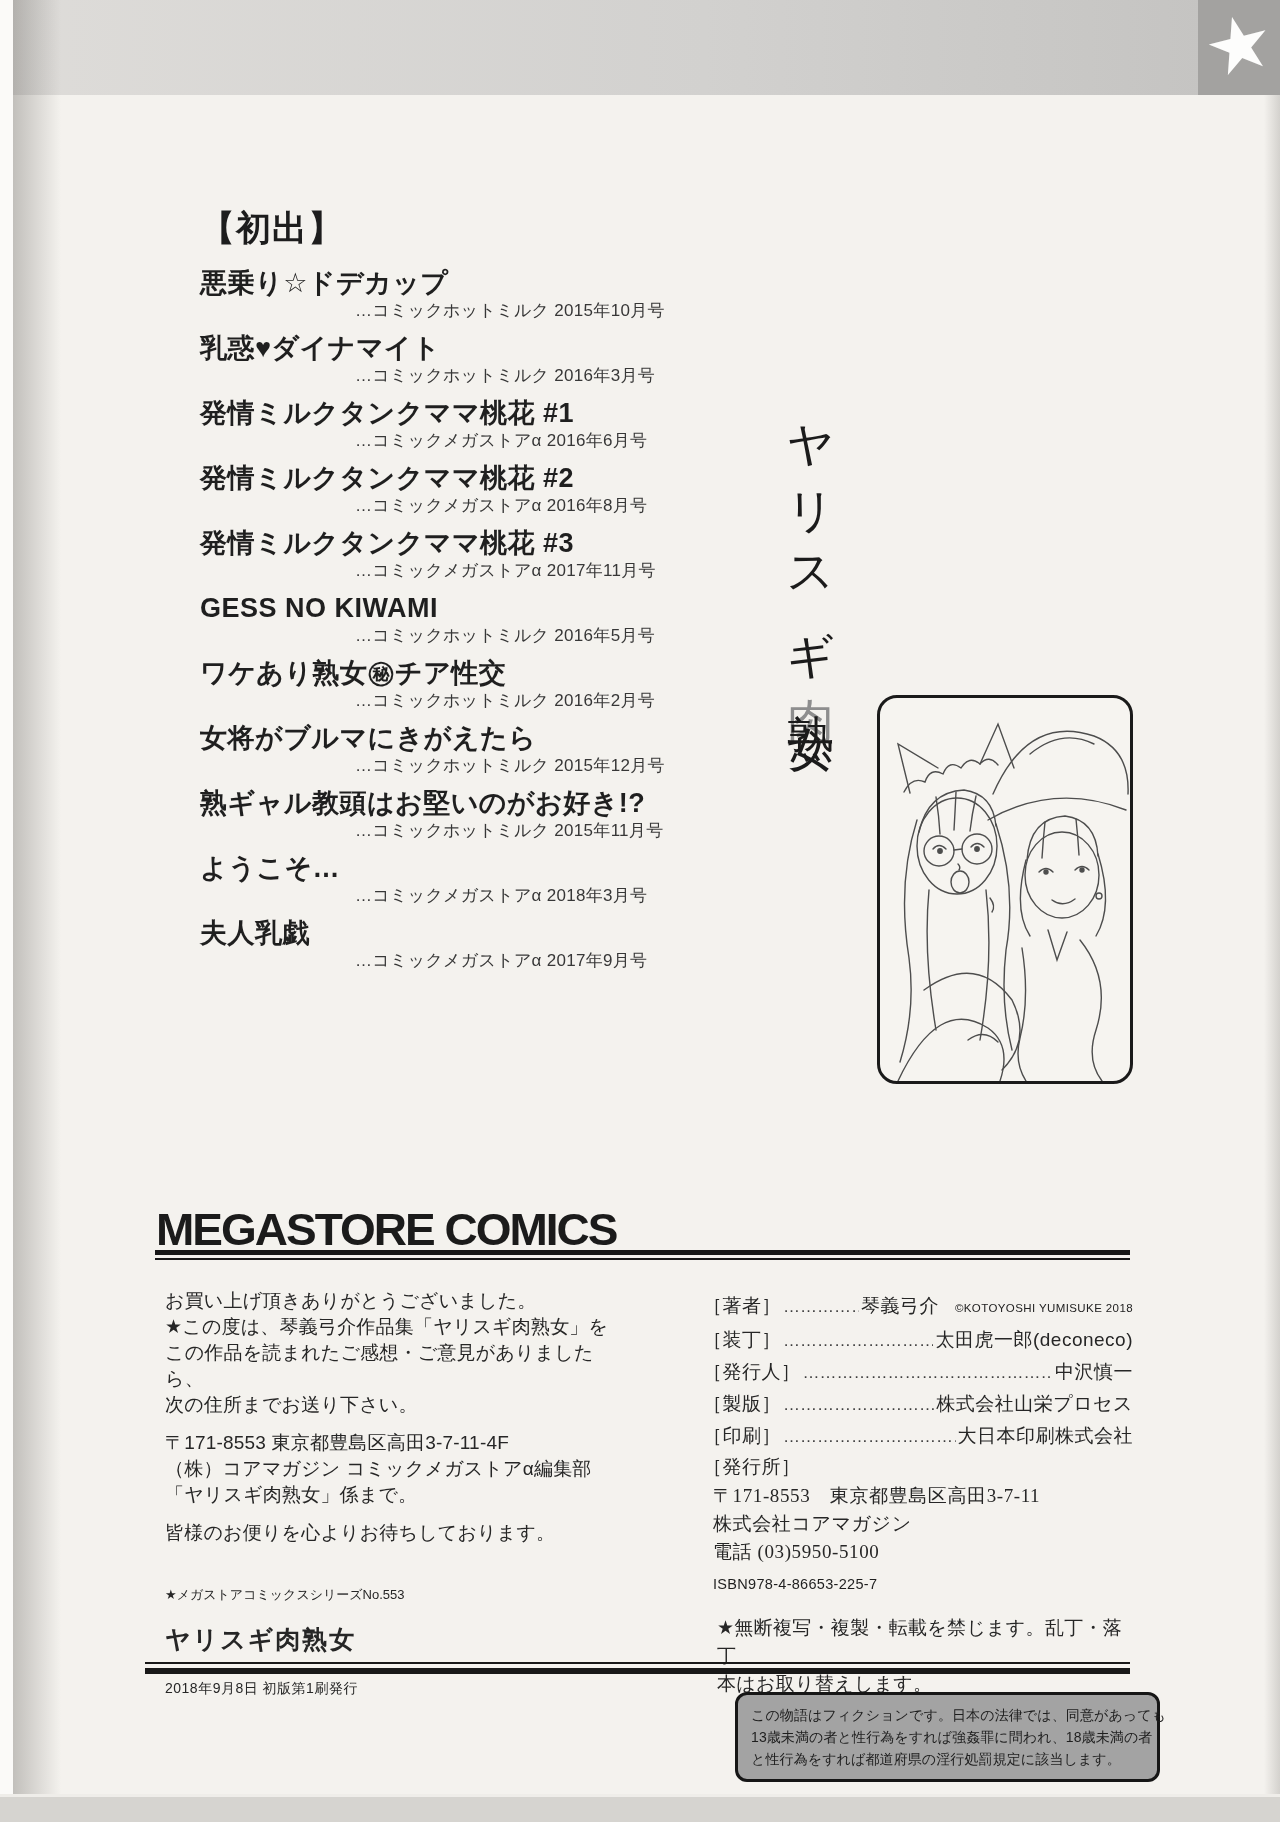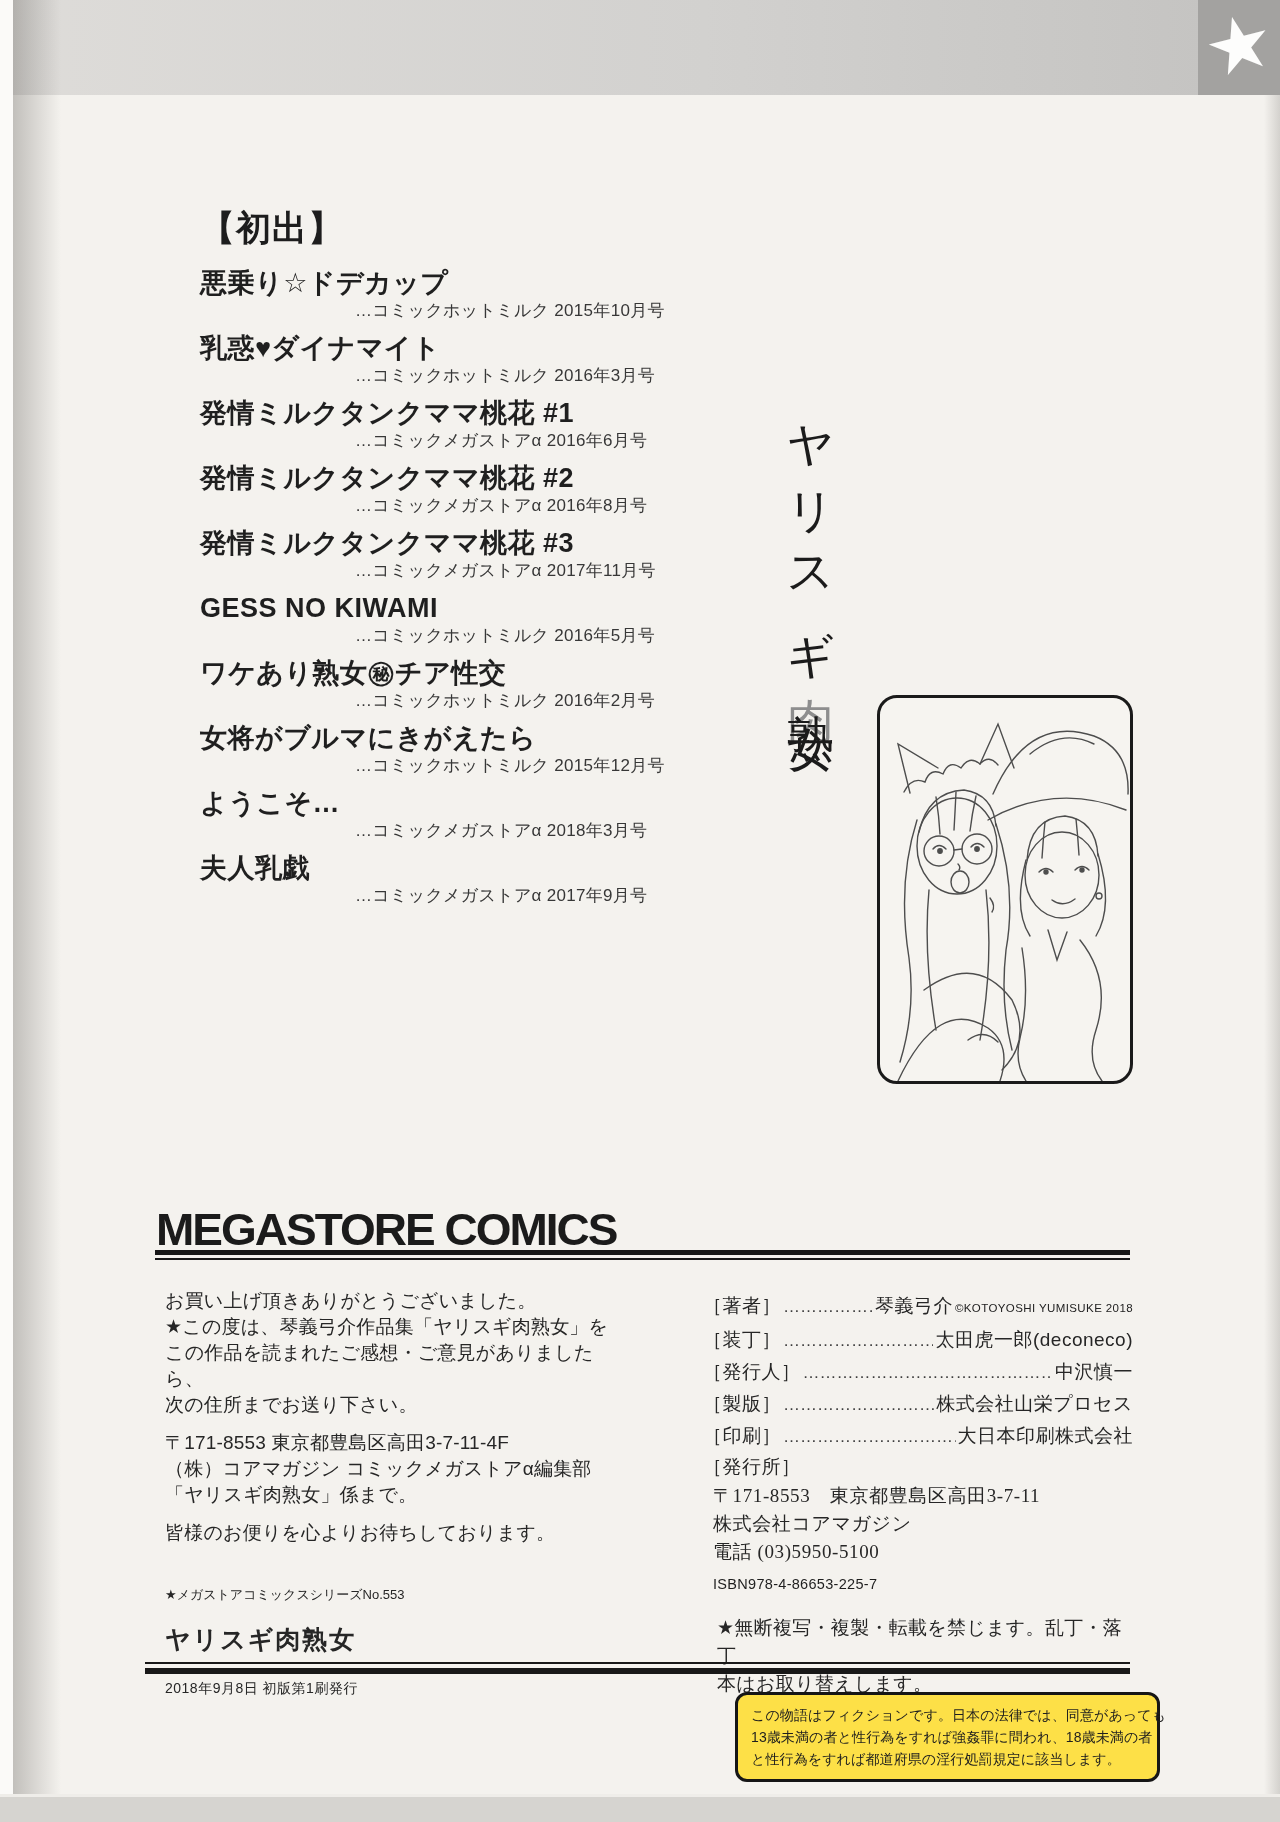--- a/index.html
+++ b/index.html
@@ -59,29 +59,29 @@
   .col-left .gap{height:12px;}
   .series-line{margin-top:36px;font-size:13px;line-height:26px;}
   .book-title-line{margin-top:16px;font-size:25px;font-weight:600;letter-spacing:2px;line-height:30px;}
   .print-line{margin-top:20px;font-size:14px;line-height:28px;letter-spacing:.5px;}
 
   .col-right{position:absolute;left:703px;top:1290px;width:430px;font-size:19px;color:#262626;}
   .crow{display:flex;align-items:baseline;line-height:31px;white-space:nowrap;}
   .crow .lbl{flex:none;letter-spacing:.5px;}
   .crow .dots{flex:1 1 auto;overflow:hidden;color:#3c3c3c;font-size:17px;margin:0 2px;}
   .crow .val{flex:none;letter-spacing:.5px;}
-  .crow .note{flex:none;font-size:11.5px;letter-spacing:.4px;color:#222;margin-left:2px;}
+  .crow .note{flex:none;font-size:11.5px;letter-spacing:.4px;color:#222;margin-left:16px;}
   .pub-label{line-height:30px;letter-spacing:.5px;}
   .pub-line{line-height:28px;letter-spacing:.6px;padding-left:10px;
     font-family:"Liberation Serif","DejaVu Serif",serif;font-size:19px;}
   .isbn-line{margin-top:10px;padding-left:10px;font-size:14.5px;letter-spacing:.3px;color:#1f1f1f;}
   .warning{margin-top:22px;padding-left:14px;font-size:19px;line-height:28px;letter-spacing:.3px;}
 
   .disclaimer{position:absolute;left:735px;top:1692px;width:425px;
-    border:3px solid #161616;border-radius:12px;background:#fde047;
+    border:3px solid #161616;border-radius:12px;background:#a3a3a3;
     padding:9px 13px;box-sizing:border-box;}
   .disclaimer .dl{font-size:14px;line-height:22px;color:#1e1e1e;letter-spacing:.1px;white-space:nowrap;}
 </style>
 </head>
 <body>
 
 <div class="scan">
 
   <div class="top-band"></div>
   <div class="corner-square">
@@ -119,20 +119,24 @@
       <span class="title">GESS NO KIWAMI</span>
       <span class="credit">…コミックホットミルク 2016年5月号</span>
     </div>
     <div class="entry">
       <span class="title">ワケあり熟女㊙チア性交</span>
       <span class="credit">…コミックホットミルク 2016年2月号</span>
     </div>
     <div class="entry">
       <span class="title">女将がブルマにきがえたら</span>
       <span class="credit">…コミックホットミルク 2015年12月号</span>
+    </div>
+    <div class="entry">
+      <span class="title">熟ギャル教頭はお堅いのがお好き!?</span>
+      <span class="credit">…コミックホットミルク 2015年11月号</span>
     </div>
     <div class="entry">
       <span class="title">ようこそ…</span>
       <span class="credit">…コミックメガストアα 2018年3月号</span>
     </div>
     <div class="entry">
       <span class="title">夫人乳戯</span>
       <span class="credit">…コミックメガストアα 2017年9月号</span>
     </div>
   </div>

